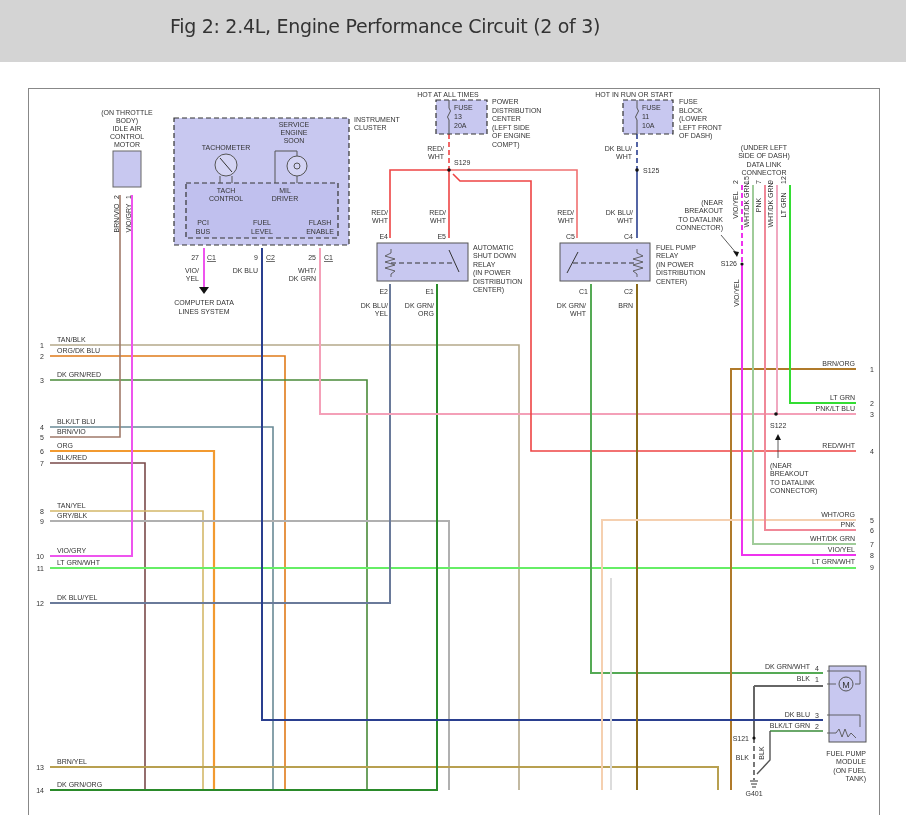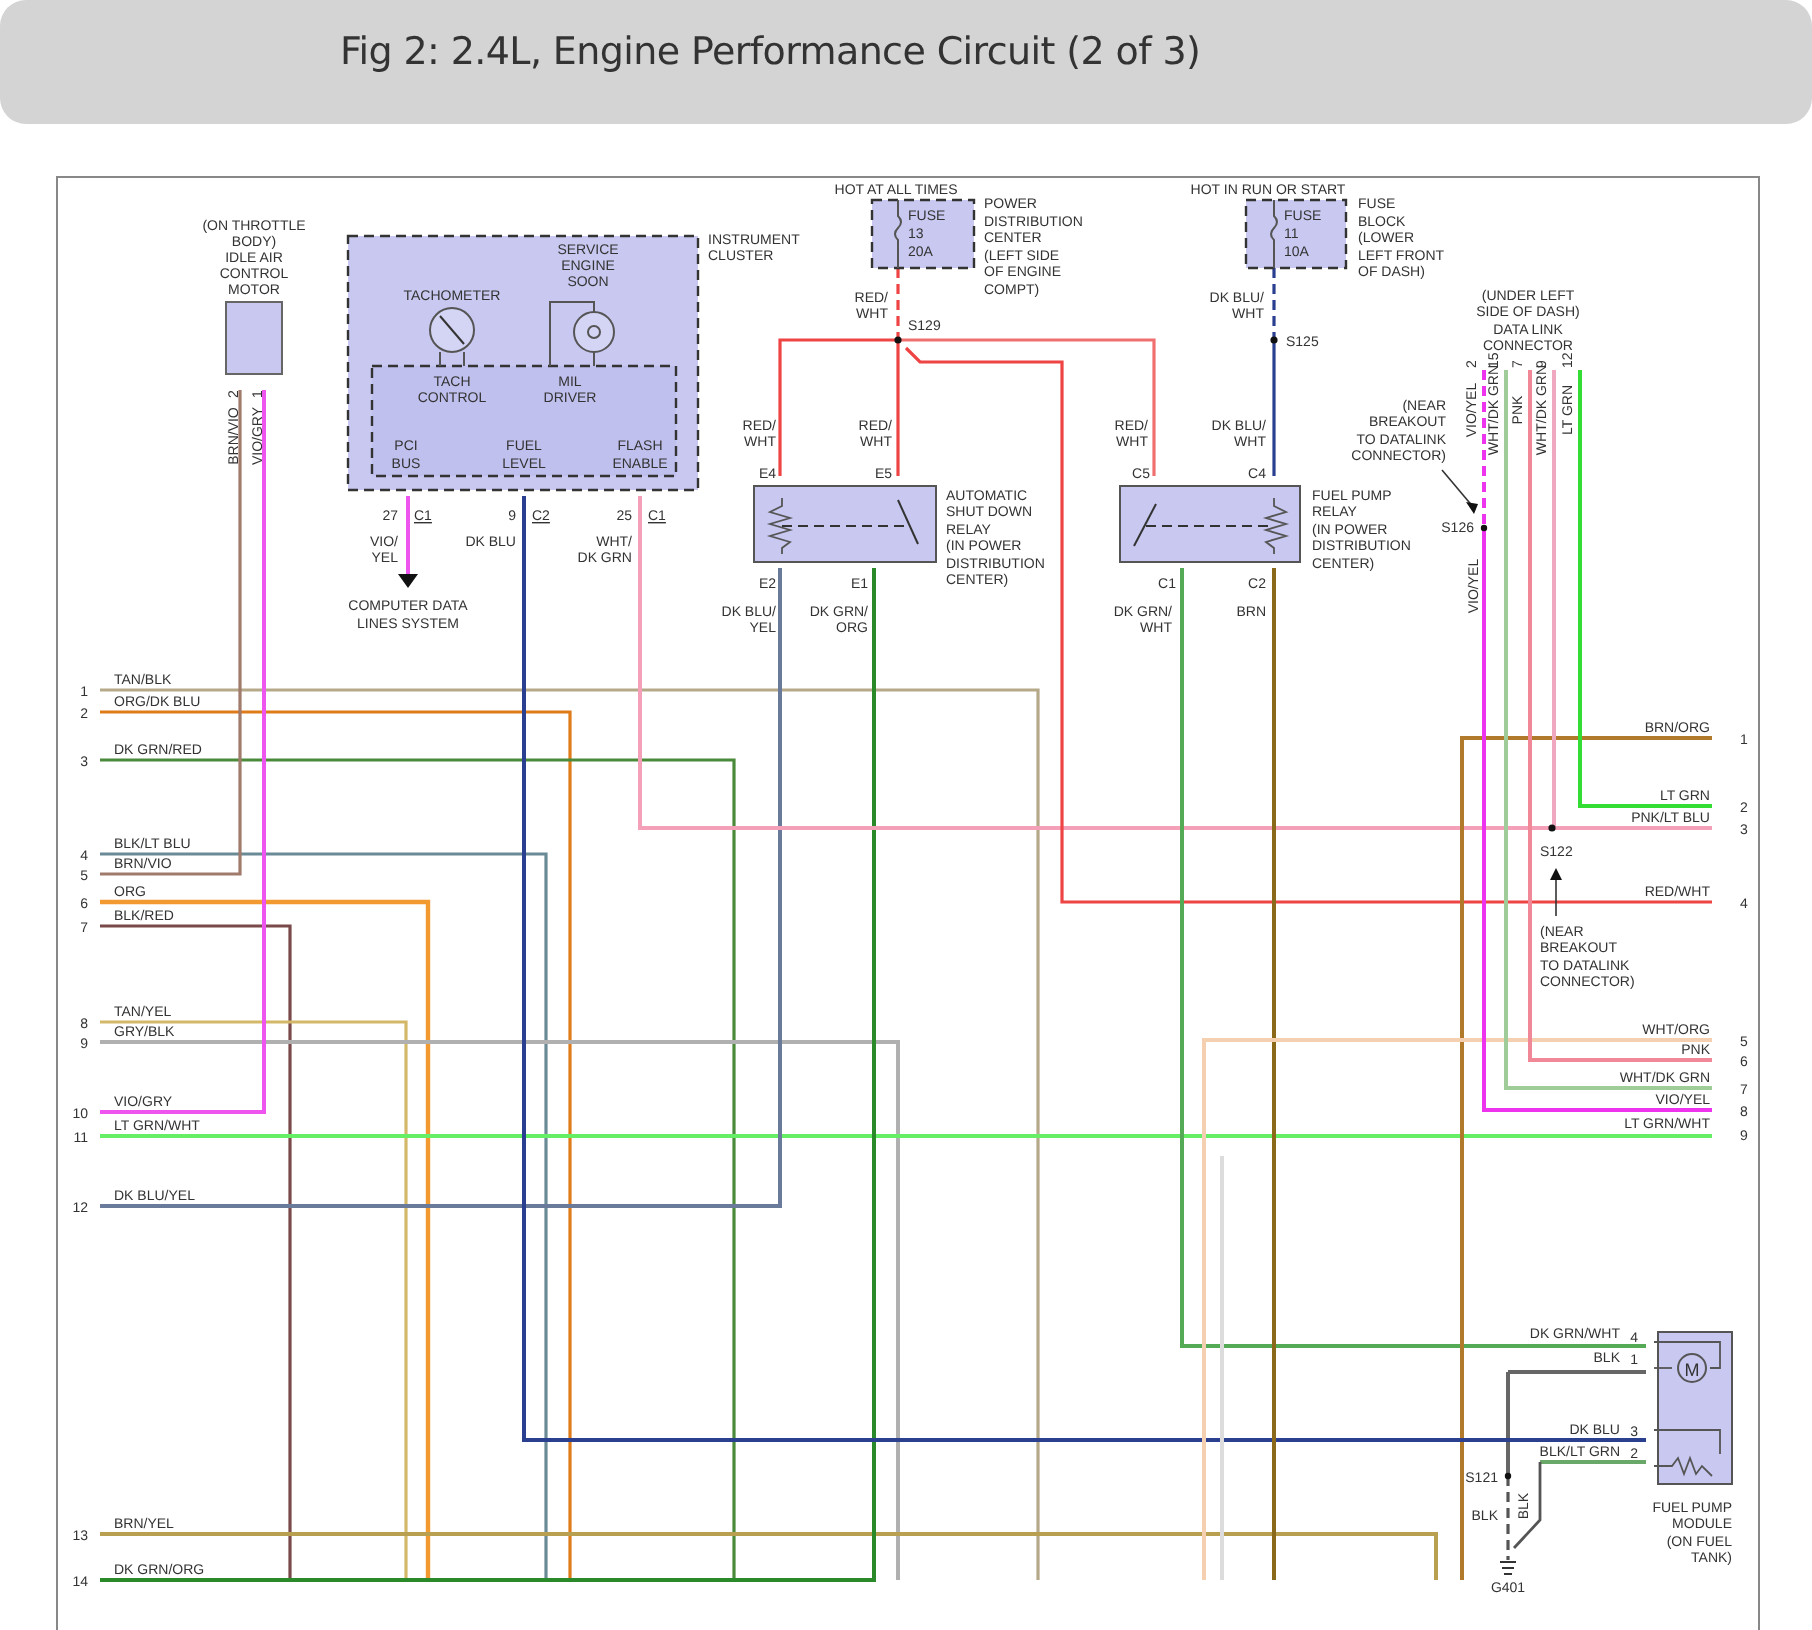--- a/index.html
+++ b/index.html
@@ -1,17 +1,17 @@
 <!DOCTYPE html>
 <html><head>
 <meta charset="utf-8">
 <style>
   html, body { margin: 0; padding: 0; background: #ffffff; }
   body { width: 906px; height: 815px; overflow: hidden; position: relative; font-family: "Liberation Sans", sans-serif; }
-  .header { position: absolute; left: 0; top: 0; width: 906px; height: 62px; background: #d4d4d4; border-radius: 13px; }
+  .header { position: absolute; left: 0; top: 0; width: 906px; height: 62px; background: #d4d4d4; }
   .header-title { position: absolute; left: 170px; top: 15px; font-size: 19px; color: #333333; font-family: "DejaVu Sans", sans-serif; letter-spacing: -0.3px; }
   .diagram-frame { position: absolute; left: 28px; top: 88px; width: 850px; height: 740px; border-left: 1px solid #888; border-top: 1px solid #888; border-right: 1px solid #888; }
   svg#diagram { position: absolute; left: 0; top: 0; }
   svg text { font-family: "Liberation Sans", sans-serif; font-size: 7px; fill: #333; }
 </style>
 </head>
 <body>
 
 <div class="header">
   <span class="header-title">Fig 2: 2.4L, Engine Performance Circuit (2 of 3)</span>

